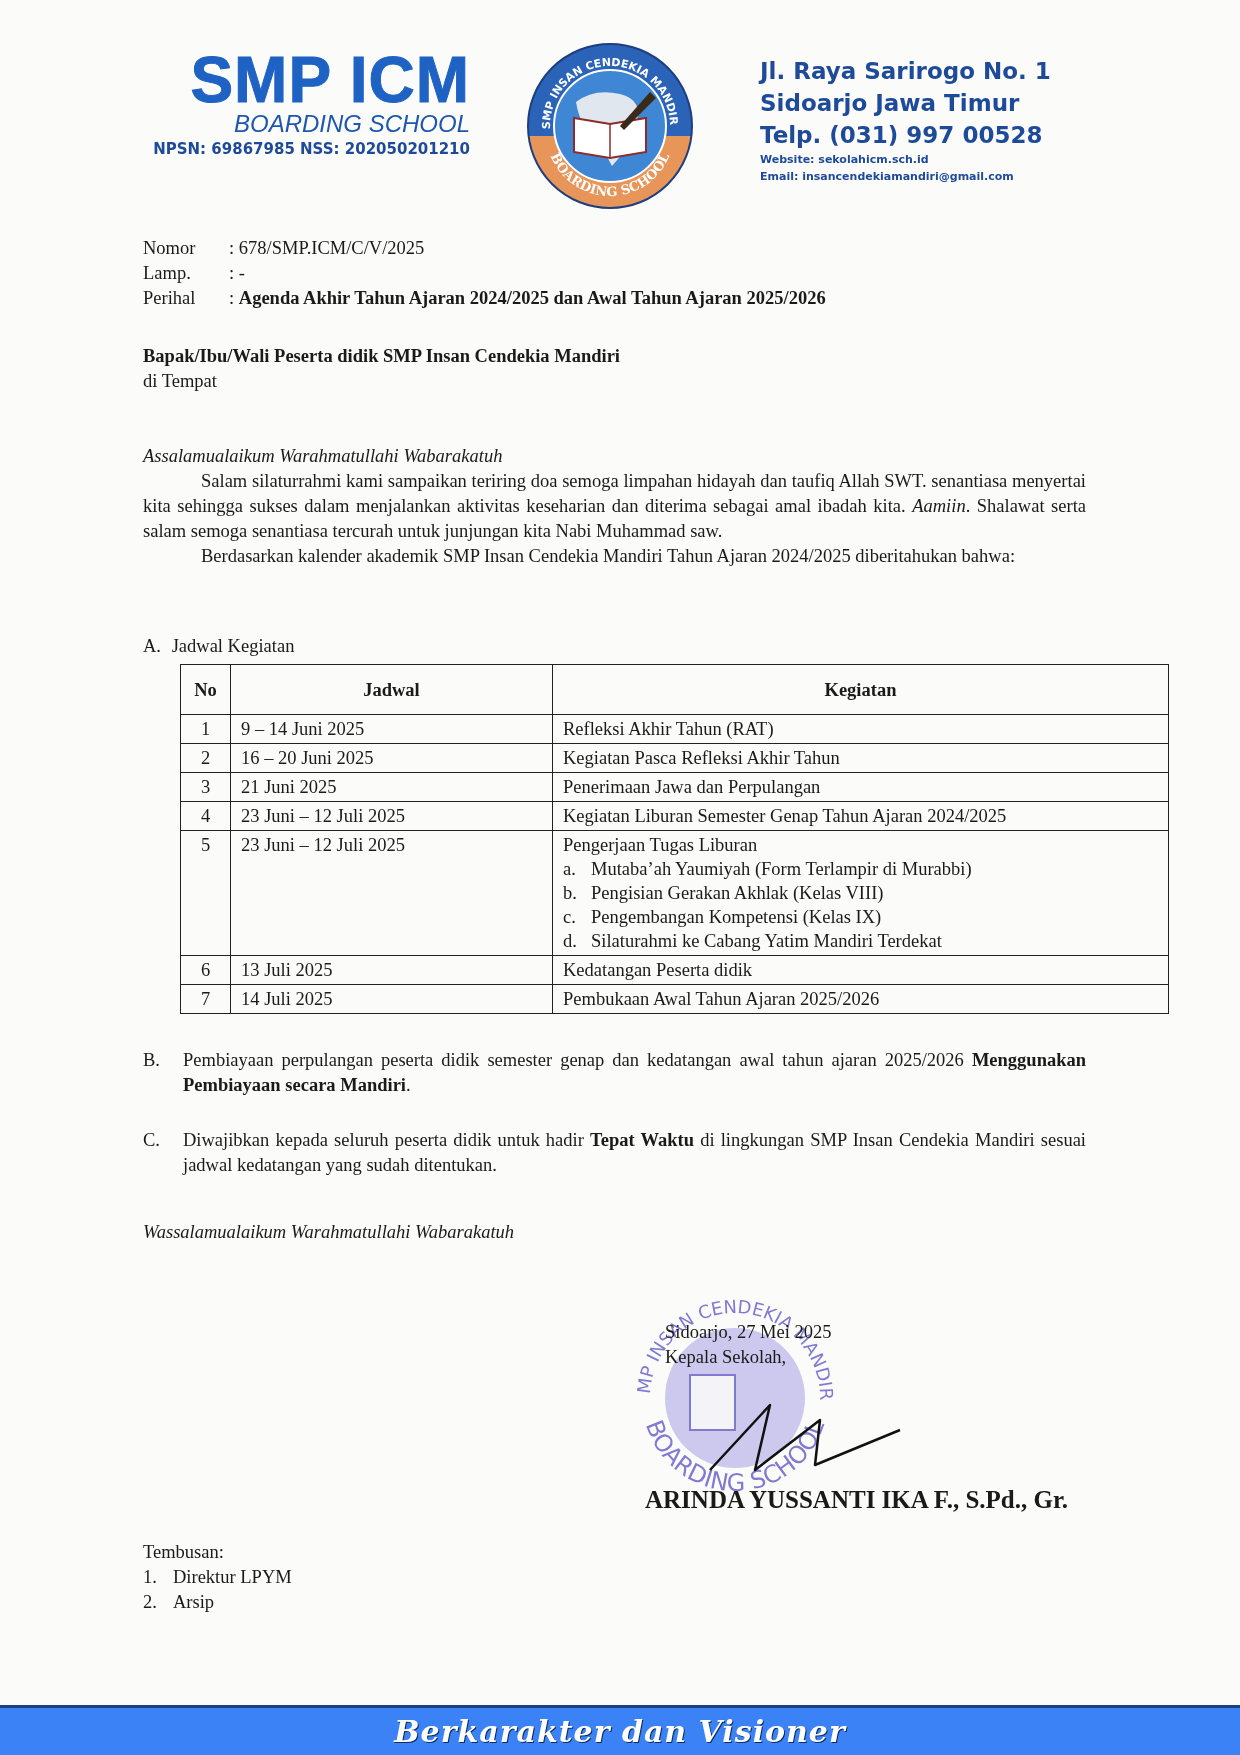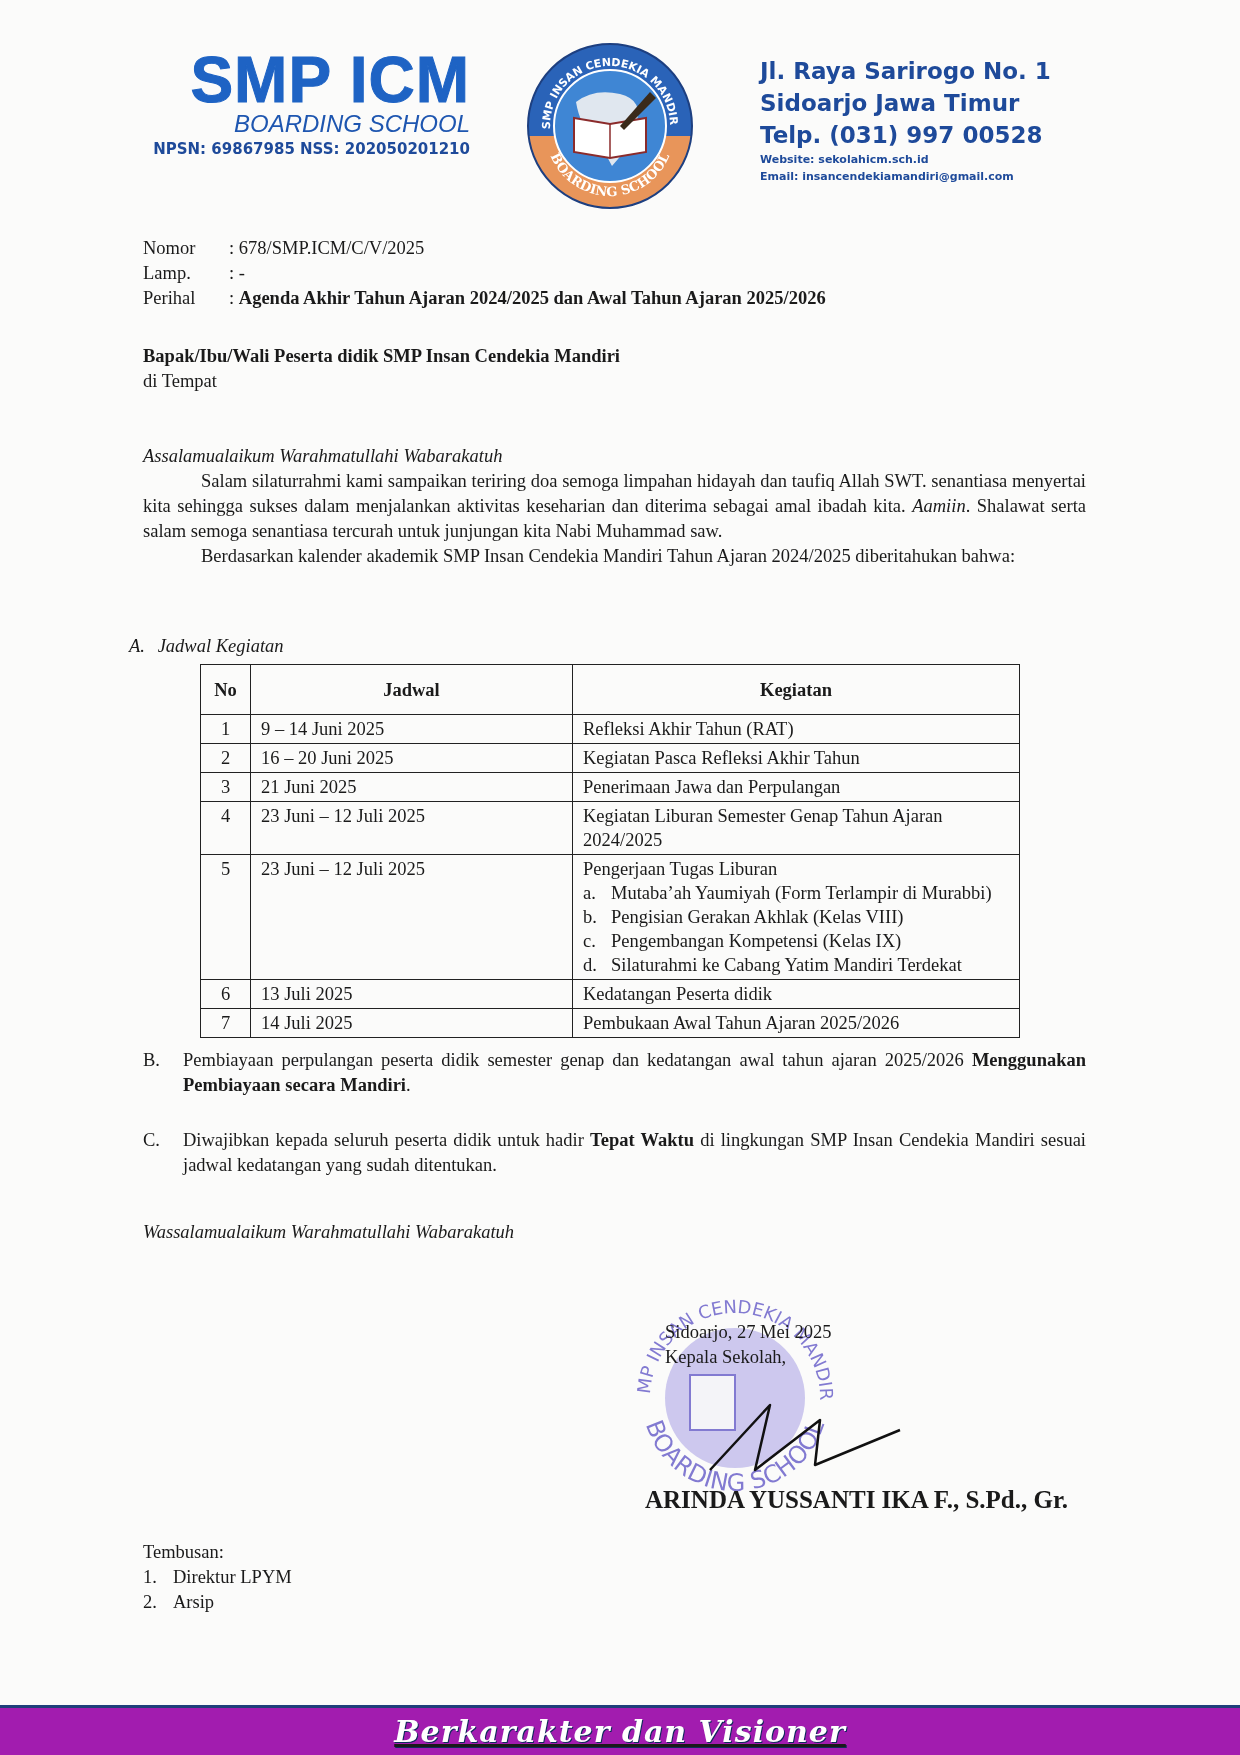--- a/index.html
+++ b/index.html
@@ -25,24 +25,24 @@
   .meta { position: absolute; left: 143px; top: 236px; }
   .meta .row { display: flex; }
   .meta .lbl { display: inline-block; width: 86px; }
   .b { font-weight: bold; }
   .i { font-style: italic; }
 
   .recipient { position: absolute; left: 143px; top: 344px; }
   .content { position: absolute; left: 143px; top: 444px; width: 943px; text-align: justify; }
   .content p { text-indent: 58px; }
 
-  .sec-a { position: absolute; left: 129px; top: 634px; font-style: italic; }
+  .sec-a { position: absolute; left: 143px; top: 634px; }
   .sec-a .letter { display: inline-block; width: 24px; }
 
-  table.sched { position: absolute; left: 200px; top: 664px; width: 820px; border-collapse: collapse; font-size: 18.5px; line-height: 24px; }
+  table.sched { position: absolute; left: 180px; top: 664px; width: 989px; border-collapse: collapse; font-size: 18.5px; line-height: 24px; }
   table.sched th, table.sched td { border: 1.5px solid #222; padding: 2px 10px; vertical-align: top; text-align: left; }
   table.sched th { font-weight: bold; height: 50px; vertical-align: middle; text-align: center; }
   table.sched td.no { text-align: center; width: 50px; padding: 2px 0; }
   table.sched td.date { width: 322px; }
   .sub-item { display: flex; }
   .sub-item .sl { width: 28px; }
 
   .sec-b { position: absolute; left: 143px; top: 1048px; width: 943px; display: flex; }
   .sec-b .letter, .sec-c .letter { width: 40px; flex: none; }
   .sec-b .body, .sec-c .body { text-align: justify; flex: 1; }
@@ -52,21 +52,21 @@
 
   .stamp { position: absolute; left: 620px; top: 1280px; width: 230px; height: 230px; opacity: 0.75; }
   .sign-block { position: absolute; left: 665px; top: 1320px; }
   .signature { position: absolute; left: 700px; top: 1390px; width: 210px; height: 90px; }
   .signer { position: absolute; left: 645px; top: 1486px; font-weight: bold; font-size: 25px; }
 
   .cc { position: absolute; left: 143px; top: 1540px; }
   .cc .item { display: flex; }
   .cc .n { width: 30px; }
 
-  .footer-band { position: absolute; left: 0; top: 1705px; width: 1240px; height: 50px; background: #a21caf; border-top: 3px solid #1f3f7a; display: flex; align-items: center; justify-content: center; text-decoration: underline; }
+  .footer-band { position: absolute; left: 0; top: 1705px; width: 1240px; height: 50px; background: #3b82f6; border-top: 3px solid #1f3f7a; display: flex; align-items: center; justify-content: center; }
   .footer-band span { font-family: "DejaVu Serif", serif; font-style: italic; font-weight: bold; font-size: 30px; color: #fff; letter-spacing: 1px; text-shadow: 1px 1px 0 #0e2a5a; }
 </style>
 </head>
 <body>
 
 <div class="hdr-left">
   <div class="logo-title">SMP ICM</div>
   <div class="logo-sub">BOARDING SCHOOL</div>
   <div class="logo-npsn">NPSN: 69867985 NSS: 202050201210</div>
 </div>

